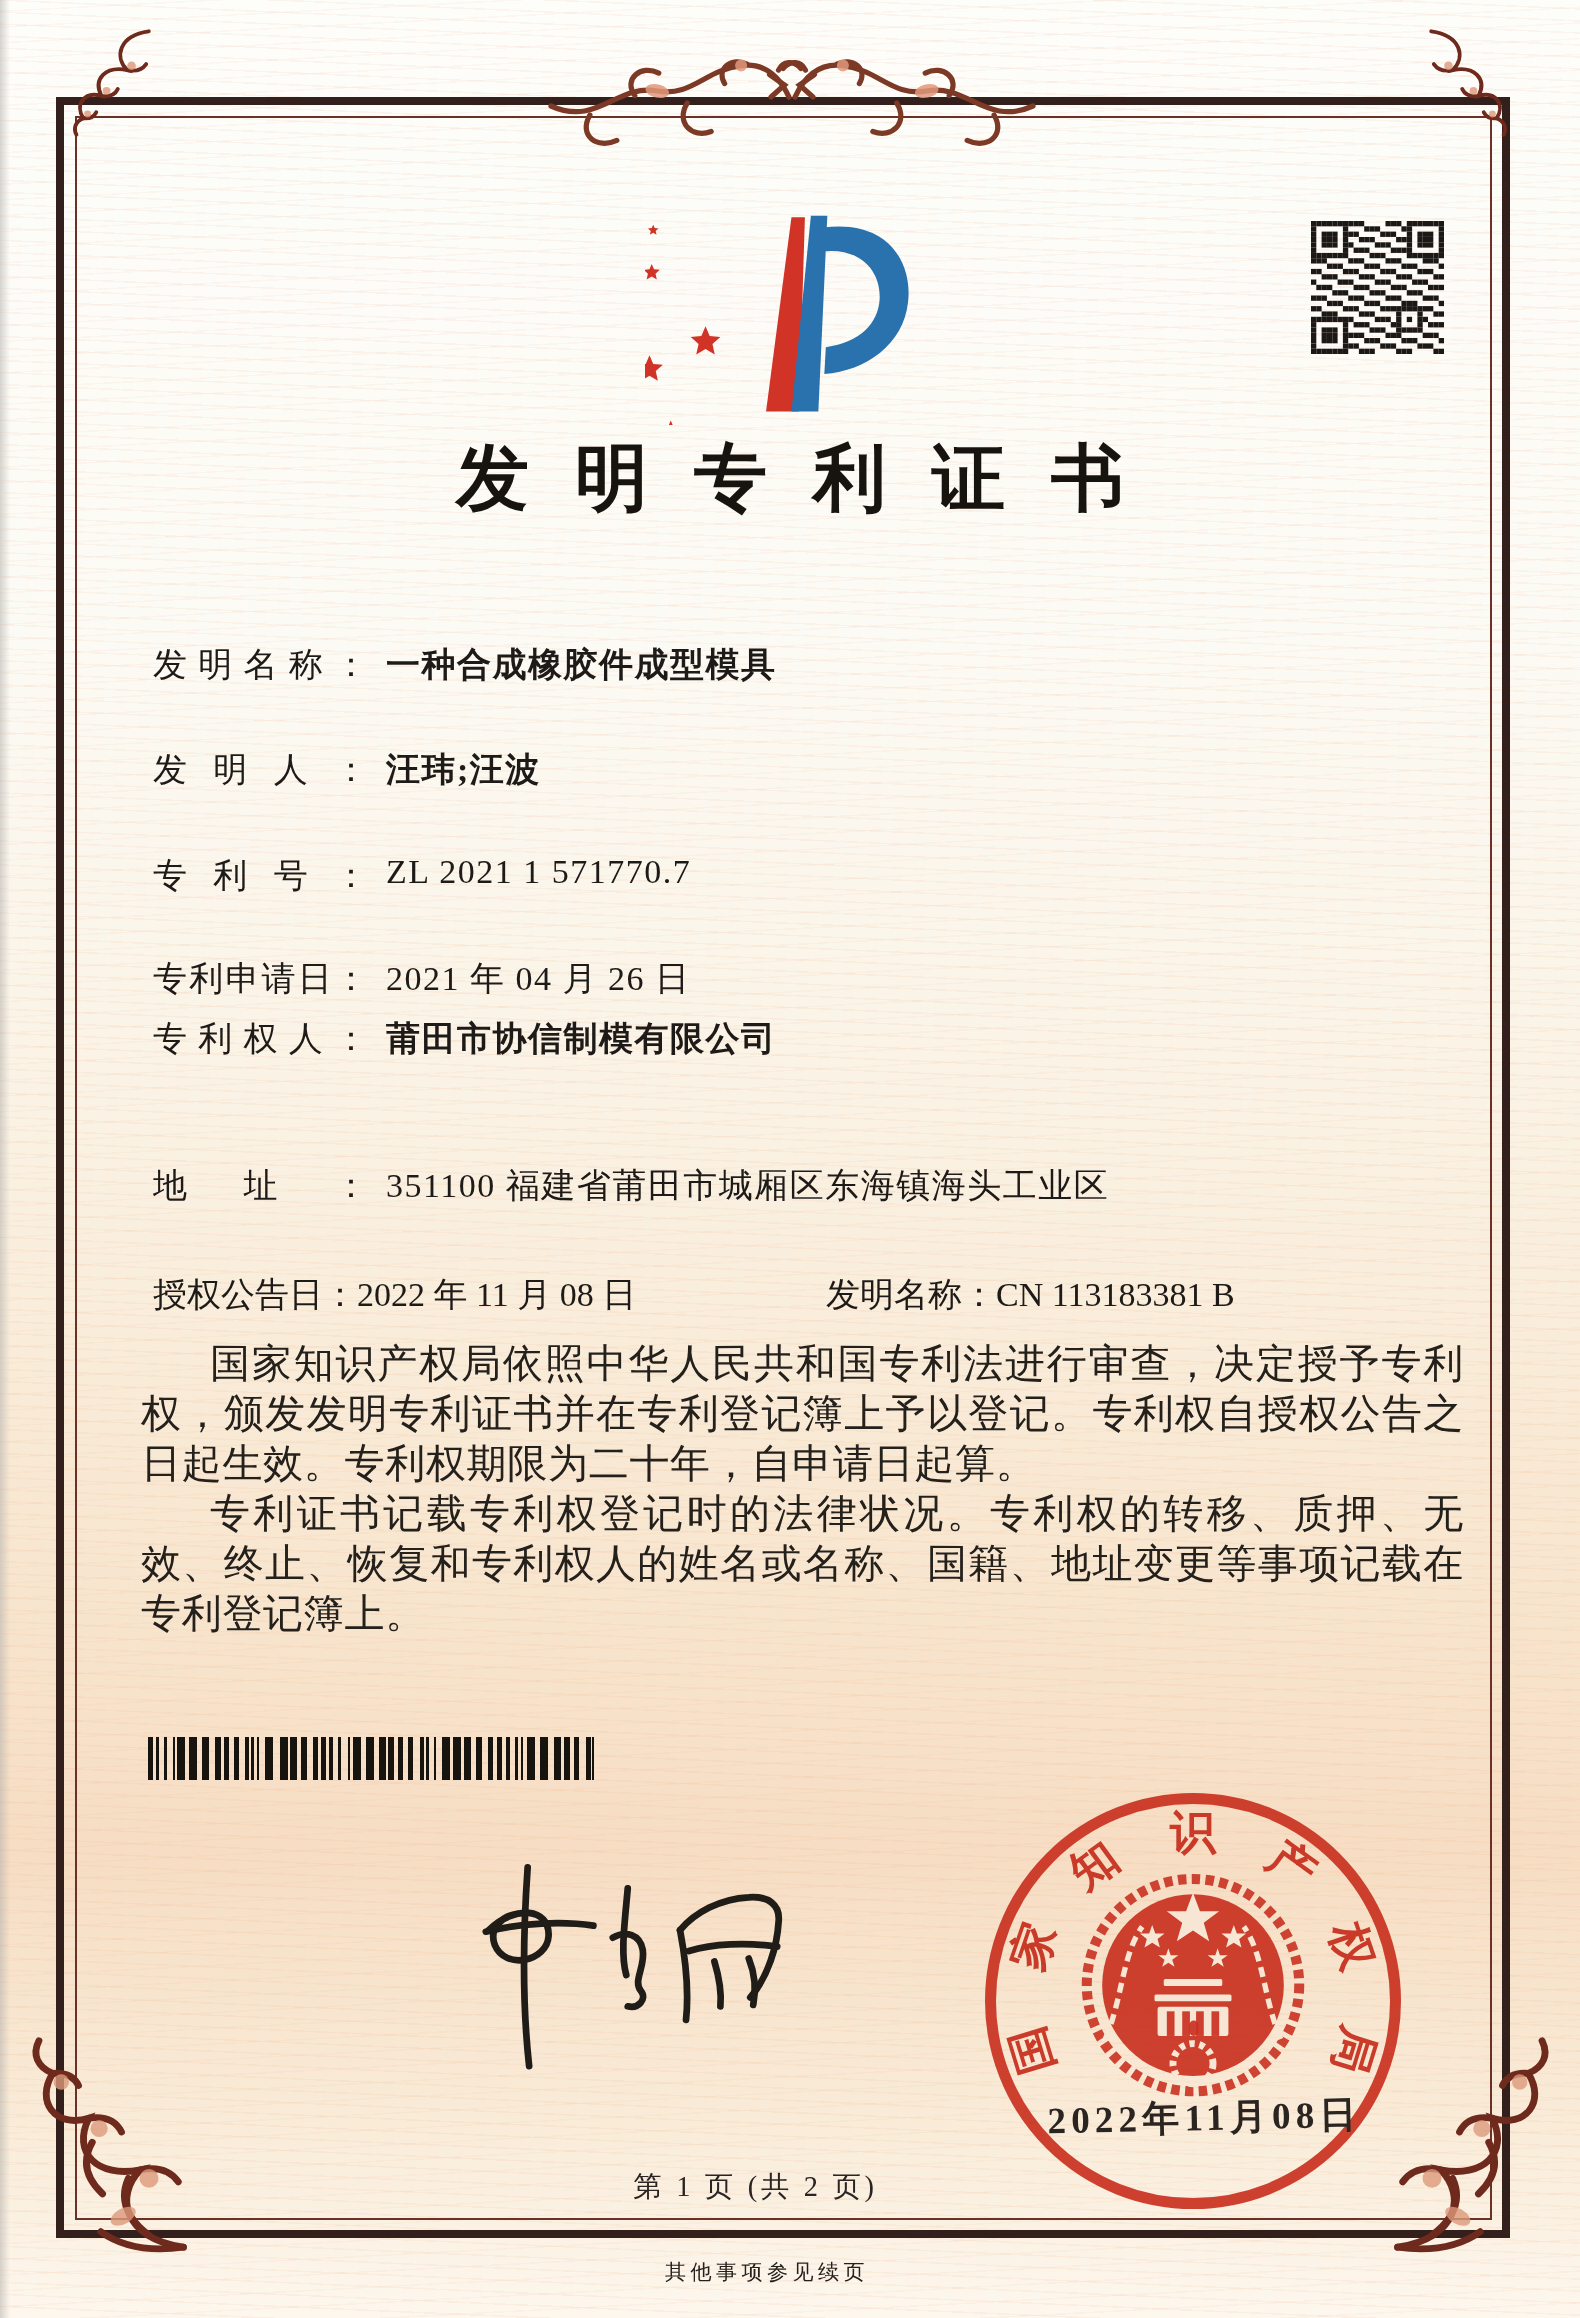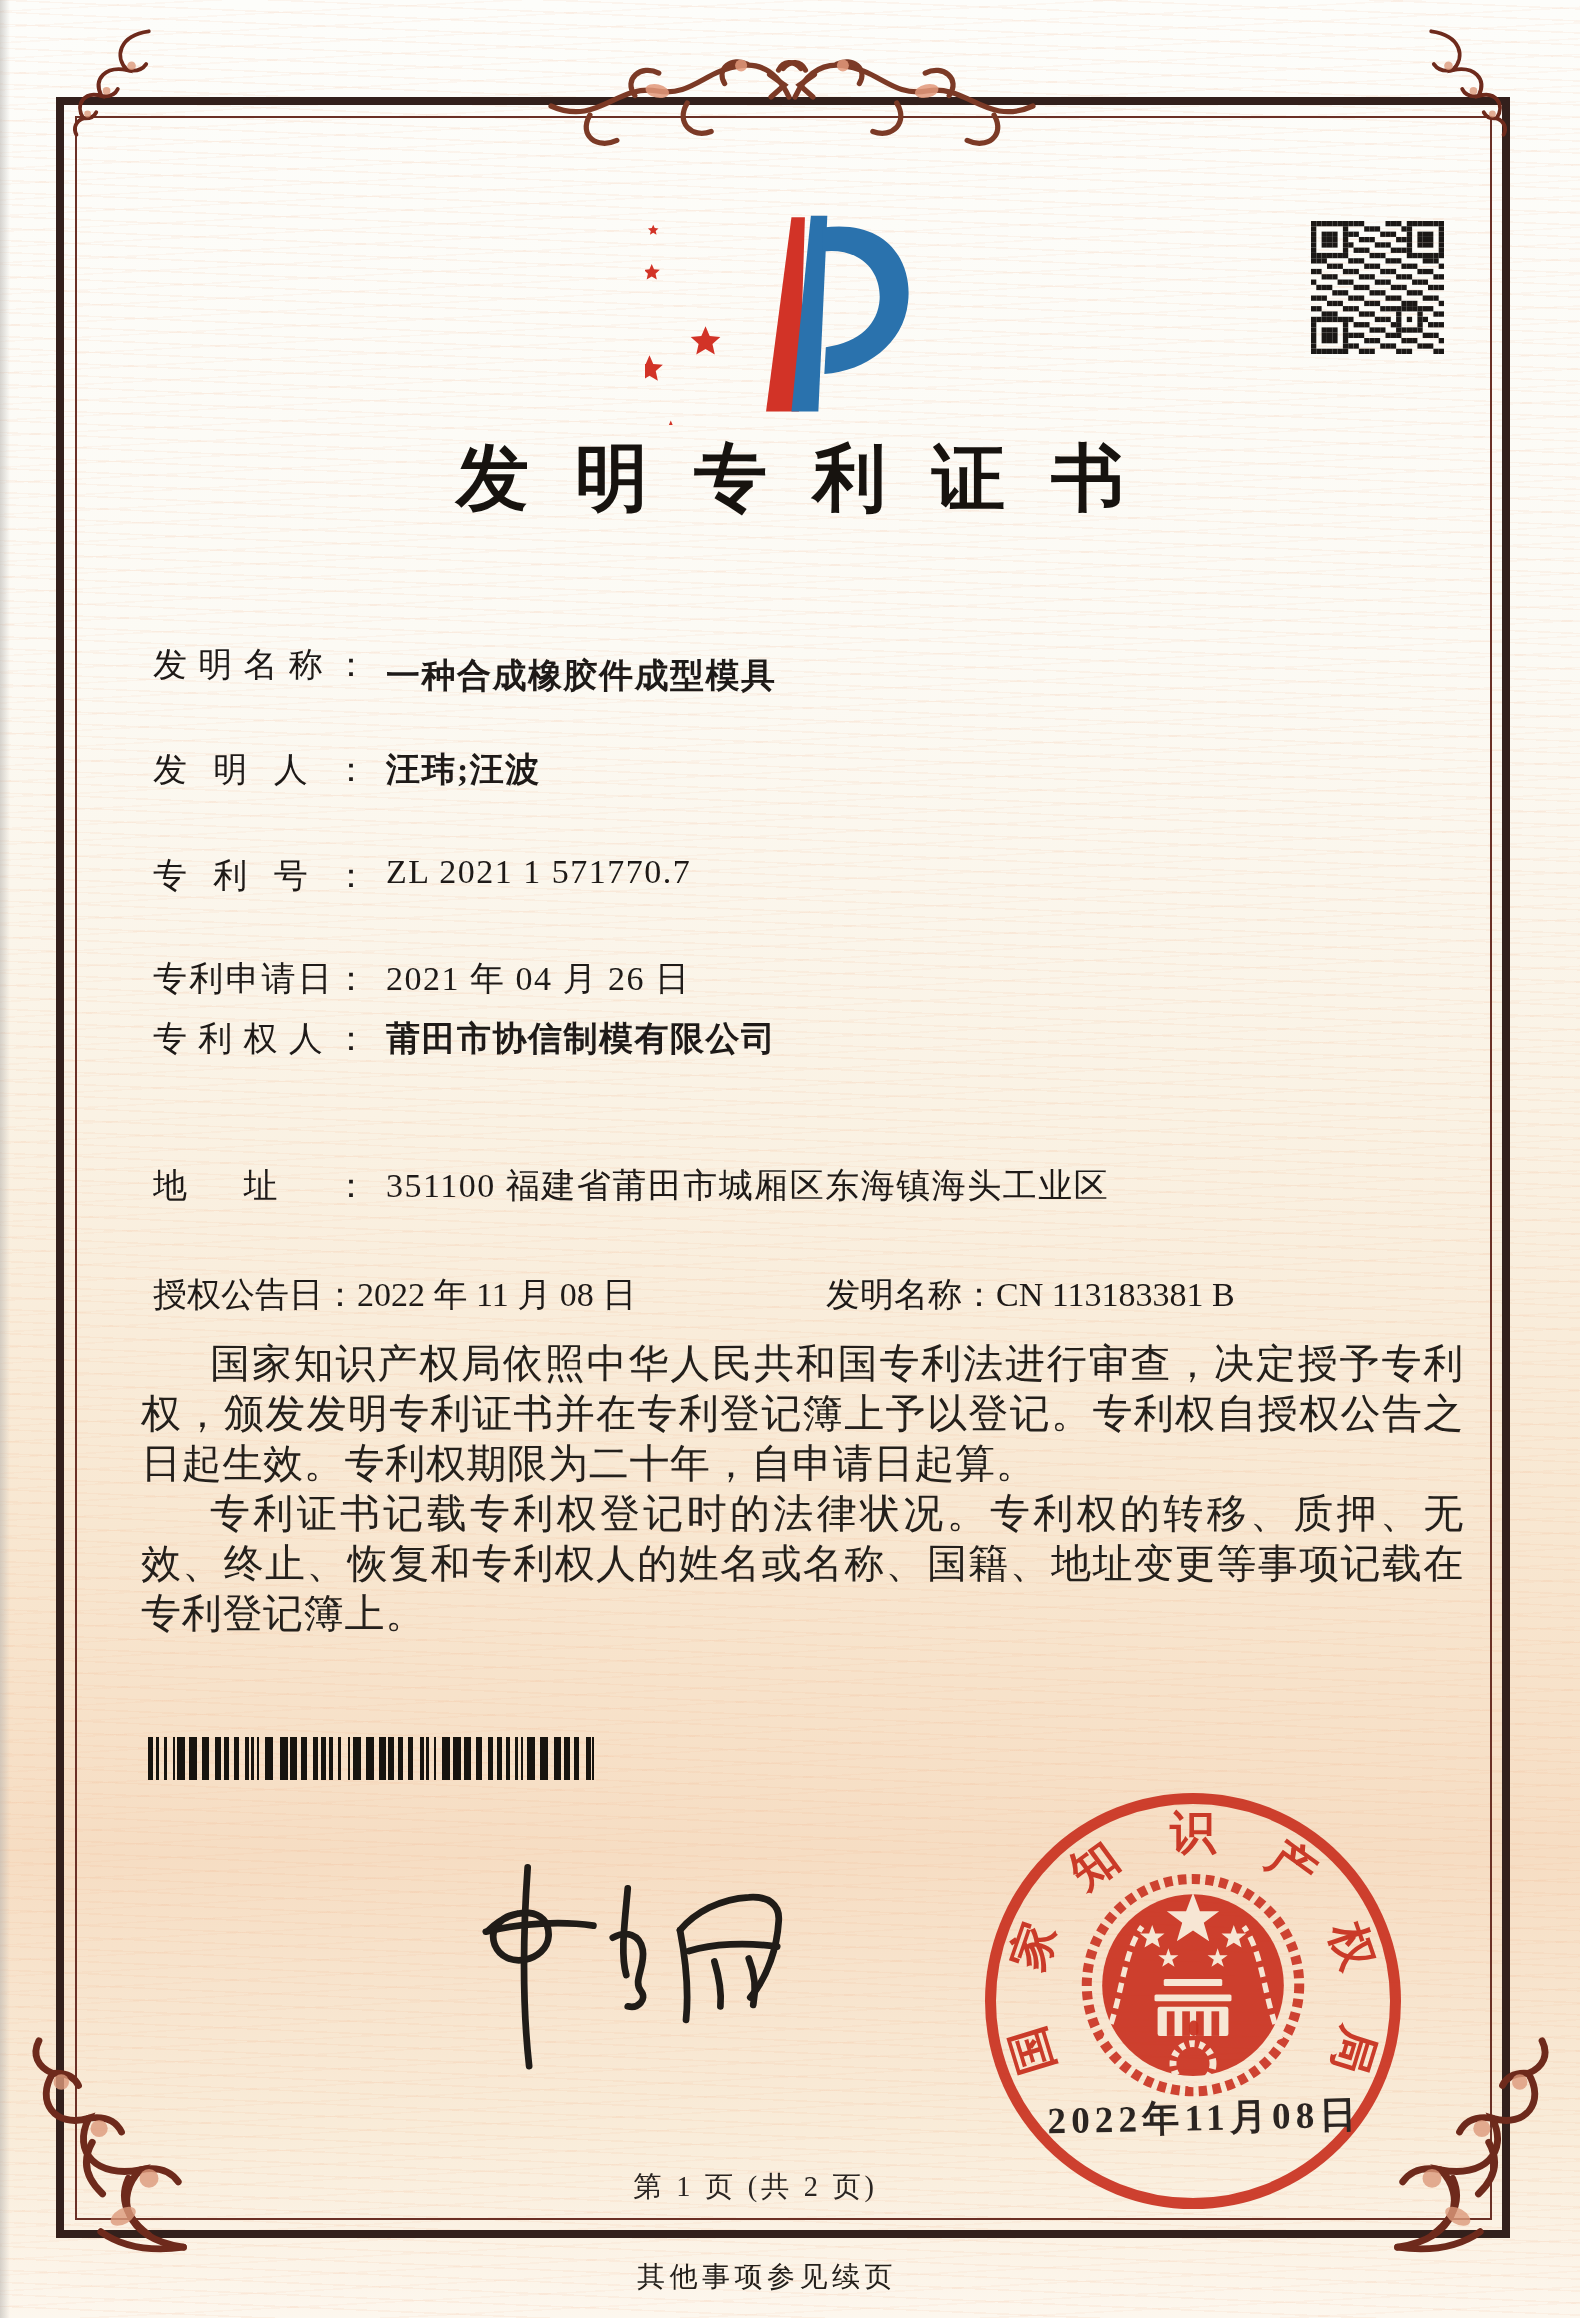--- a/index.html
+++ b/index.html
@@ -49,21 +49,21 @@
   .seal-char:nth-of-type(2){transform:rotate(-71deg) translateY(-168px);}
   .seal-char:nth-of-type(3){transform:rotate(-36deg) translateY(-168px);}
   .seal-char:nth-of-type(4){transform:rotate(0deg) translateY(-168px);}
   .seal-char:nth-of-type(5){transform:rotate(36deg) translateY(-168px);}
   .seal-char:nth-of-type(6){transform:rotate(71deg) translateY(-168px);}
   .seal-char:nth-of-type(7){transform:rotate(107deg) translateY(-168px);}
   .seal-emblem{position:absolute;left:50%;top:47%;transform:translate(-50%,-50%);}
   .seal-date{position:absolute;left:995px;top:2093px;width:419px;text-align:center;
     font-size:37px;letter-spacing:5.2px;color:#2b2522;transform:rotate(-1.2deg);font-weight:bold;}
   .page-indicator{position:absolute;left:56px;top:2168px;width:1399px;text-align:center;font-size:28.4px;letter-spacing:3.7px;color:#2a2522;}
-  .continuation{position:absolute;left:0;top:2258px;width:1534px;text-align:center;font-size:28px;letter-spacing:4.5px;color:#24201c;font-family:Liberation Mono, monospace;}
+  .continuation{position:absolute;left:0;top:2258px;width:1534px;text-align:center;font-size:21px;letter-spacing:4.5px;color:#24201c;font-family:Liberation Mono, monospace;}
 </style>
 </head>
 <body>
 
 <div class="page">
   <div class="scan-edge"></div>
 
   <div class="frame-outer">
     <div class="frame-inner"></div>
   </div>
@@ -462,21 +462,21 @@
     </g>
     <g fill="#2a72ad">
       <path d="M222,6 L244,6 L232,268 L196,268 Z"></path>
       <path d="M238,22 C330,10 358,74 352,122 C346,178 296,214 240,218 L242,182 C288,176 312,150 314,118 C316,80 288,48 237,54 Z"></path>
     </g>
   </svg>
 
   <div class="title">发明专利证书</div>
 
   <div class="field-row row-0">
-    <span class="f-label">发明名称：</span><span class="f-value" style="font-weight:bold;margin-top:11px;">一种合成橡胶件成型模具</span>
+    <span class="f-label">发明名称：</span><span class="f-value" style="font-weight:bold;">一种合成橡胶件成型模具</span>
   </div>
   <div class="field-row row-1">
     <span class="f-label">发明人：</span><span class="f-value" style="font-weight:bold;">汪玮;汪波</span>
   </div>
   <div class="field-row row-2">
     <span class="f-label">专利号：</span><span class="f-value">ZL 2021 1 571770.7</span>
   </div>
   <div class="field-row row-3">
     <span class="f-label">专利申请日：</span><span class="f-value">2021 年 04 月 26 日</span>
   </div>

